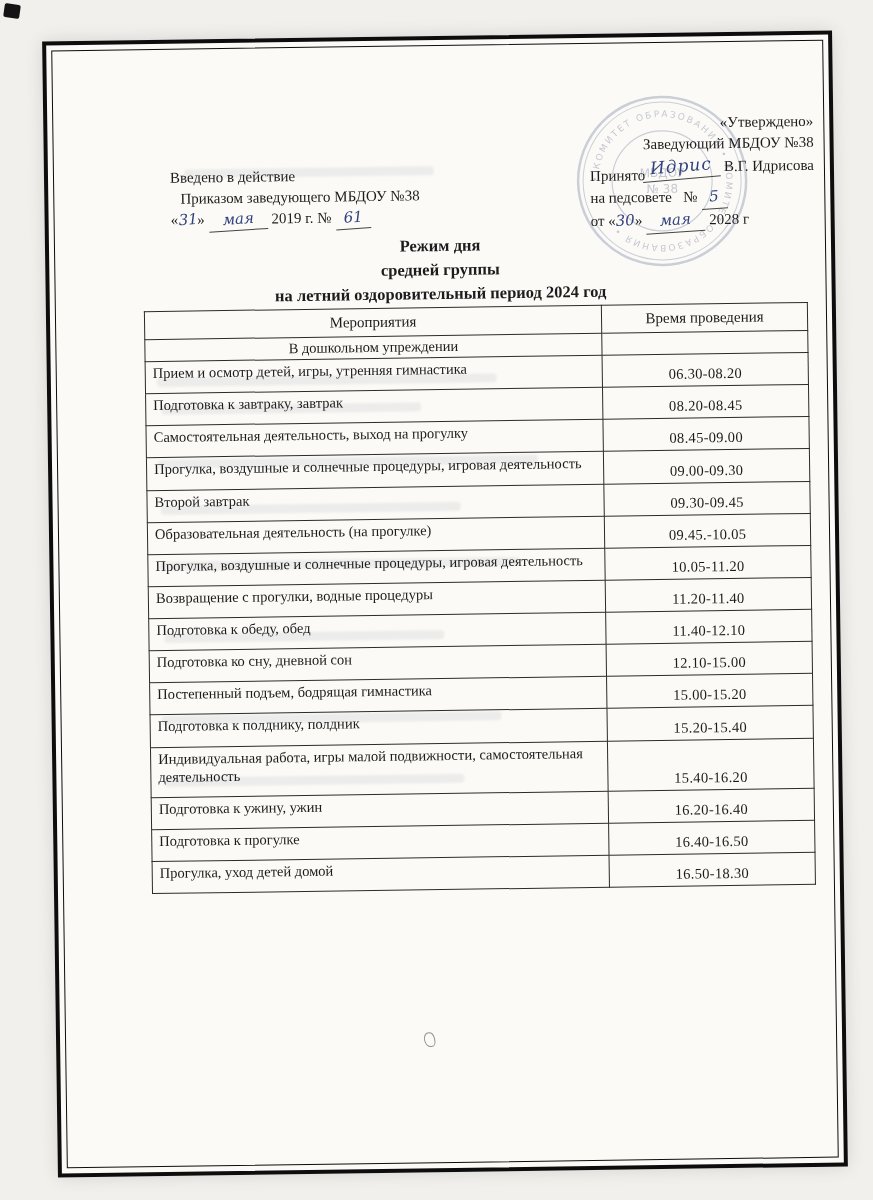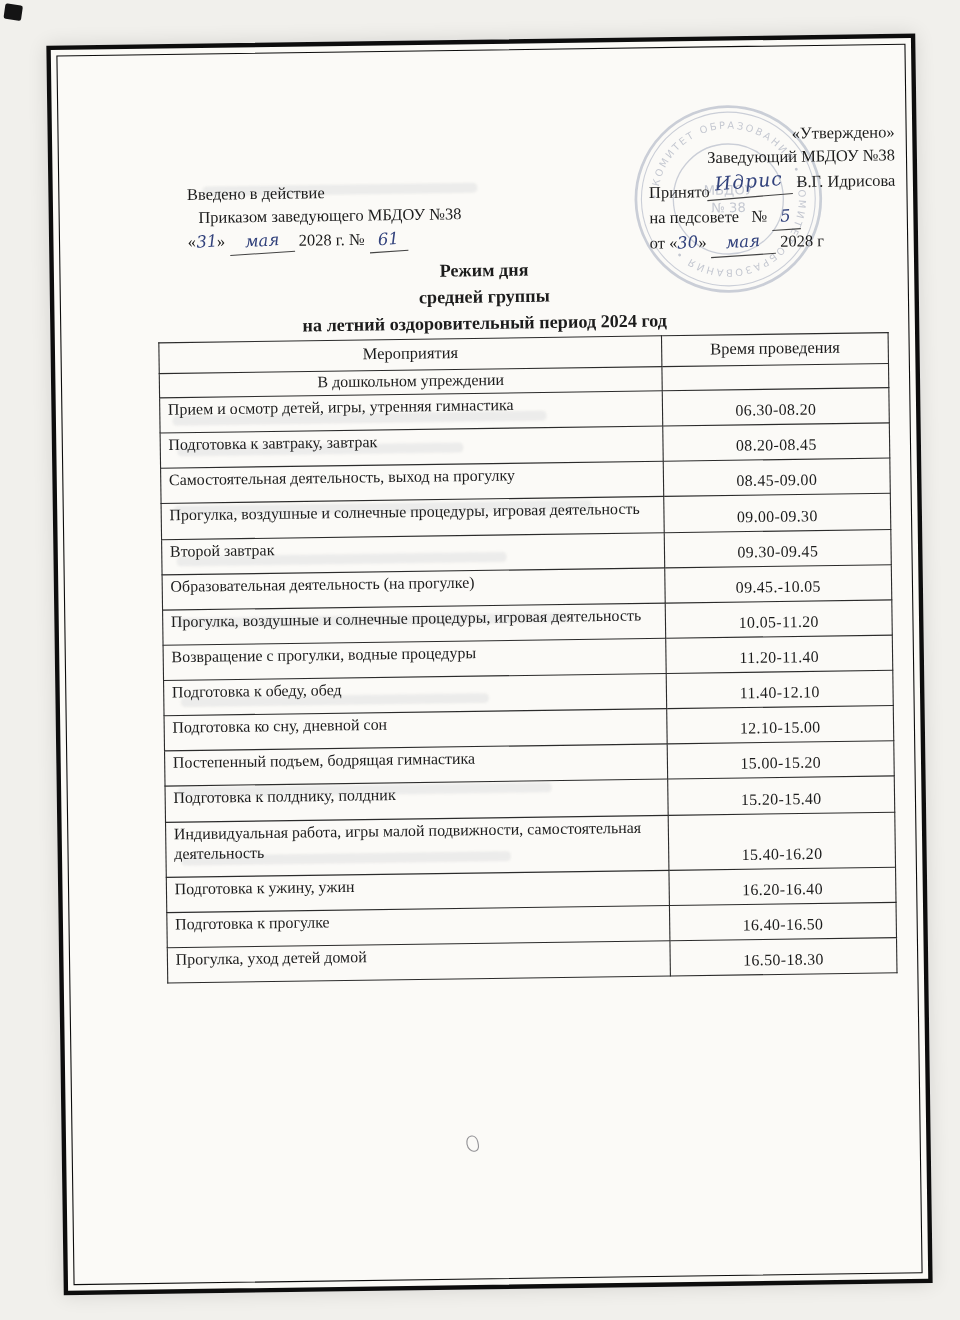--- a/index.html
+++ b/index.html
@@ -116,21 +116,21 @@
           <span>В.Г. Идрисова</span>
         </div>
       </div>
 
       <div class="intro">
         <div>Введено в действие</div>
         <div class="l2">Приказом заведующего МБДОУ №38</div>
         <div>
           <span>«</span><span class="hand">31</span><span>»</span>
           <span class="hand uline">мая</span>
-          <span>2028 г. №</span>
+          <span>2019 г. №</span>
           <span class="hand uline-s">61</span>
         </div>
       </div>
 
       <div class="accepted">
         <div>Принято</div>
         <div>
           <span>на педсовете</span>&nbsp;&nbsp;
           <span>№</span>
           <span class="hand uline-s">5</span>

